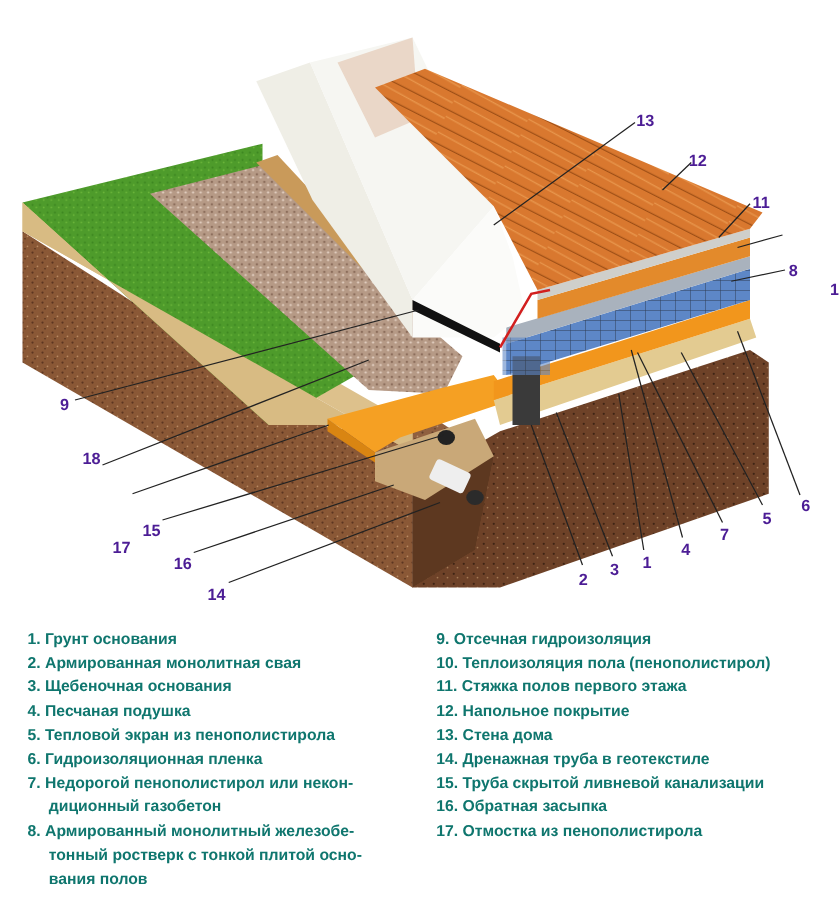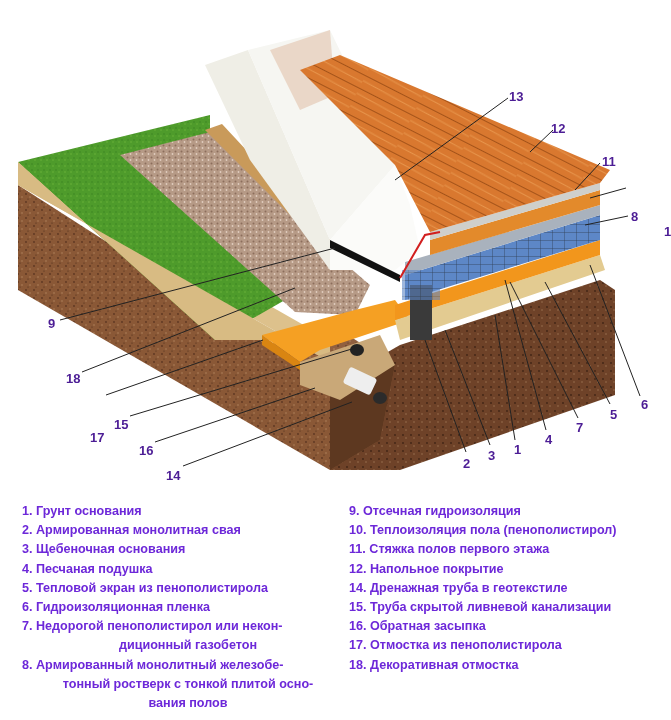--- a/index.html
+++ b/index.html
@@ -1,23 +1,23 @@
 <!DOCTYPE html>
 <html><head>
   <meta charset="utf-8">
   <style>
     html, body { margin: 0; padding: 0; background: #ffffff; }
     body { width: 671px; height: 720px; position: relative; overflow: hidden; font-family: "Liberation Sans", sans-serif; }
     #illustration { position: absolute; left: 0; top: 0; width: 671px; height: 495px; }
     .callout { position: absolute; font-family: "Liberation Sans", sans-serif; font-weight: bold; font-size: 13px; color: #4c1d95; line-height: 14px; }
-    .legend { position: absolute; top: 502px; font-family: "Liberation Sans", sans-serif; font-weight: bold; font-size: 12.6px; color: #6d28d9; line-height: 19.2px; }
+    .legend { position: absolute; top: 502px; font-family: "Liberation Sans", sans-serif; font-weight: bold; font-size: 12.6px; color: #0f766e; line-height: 19.2px; }
     .legend-left { left: 22px; width: 315px; }
     .legend-right { left: 349px; width: 320px; }
     .legend-item { white-space: nowrap; }
-    .legend-item .cont { display: block; padding-left: 17px; text-align: center; }
+    .legend-item .cont { display: block; padding-left: 17px; }
     .legend-num { display: inline; }
   </style>
 </head>
 <body>
 
 <svg id="illustration" viewBox="0 0 671 495" xmlns="http://www.w3.org/2000/svg">
   <defs>
     <pattern id="soilPat" width="8" height="8" patternUnits="userSpaceOnUse">
       <rect width="8" height="8" fill="#8a5836"></rect>
       <circle cx="2" cy="2" r="0.9" fill="#5c3520"></circle>
@@ -129,36 +129,36 @@
 <div class="callout" style="left:631px;top:210px;">8</div>
 <div class="callout" style="left:48px;top:317px;">9</div>
 <div class="callout" style="left:664px;top:181px;margin-top:44px;">10</div>
 <div class="callout" style="left:602px;top:155px;">11</div>
 <div class="callout" style="left:551px;top:122px;">12</div>
 <div class="callout" style="left:509px;top:90px;">13</div>
 <div class="callout" style="left:166px;top:469px;">14</div>
 <div class="callout" style="left:114px;top:418px;">15</div>
 <div class="callout" style="left:139px;top:444px;">16</div>
 <div class="callout" style="left:90px;top:415px;margin-top:16px;">17</div>
-<div class="callout" style="left:66px;top:372px;">18</div>
+<div class="callout" style="left:66px;top:360px;">18</div>
 
 <div class="legend legend-left">
   <div class="legend-item"><span class="legend-num">1.</span> <span>Грунт основания</span></div>
   <div class="legend-item"><span class="legend-num">2.</span> <span>Армированная монолитная свая</span></div>
   <div class="legend-item"><span class="legend-num">3.</span> <span>Щебеночная основания</span></div>
   <div class="legend-item"><span class="legend-num">4.</span> <span>Песчаная подушка</span></div>
   <div class="legend-item"><span class="legend-num">5.</span> <span>Тепловой экран из пенополистирола</span></div>
   <div class="legend-item"><span class="legend-num">6.</span> <span>Гидроизоляционная пленка</span></div>
   <div class="legend-item"><span class="legend-num">7.</span> <span>Недорогой пенополистирол или некон-</span><span class="cont">диционный газобетон</span></div>
   <div class="legend-item"><span class="legend-num">8.</span> <span>Армированный монолитный железобе-</span><span class="cont">тонный ростверк с тонкой плитой осно-</span><span class="cont">вания полов</span></div>
 </div>
 
 <div class="legend legend-right">
   <div class="legend-item"><span class="legend-num">9.</span> <span>Отсечная гидроизоляция</span></div>
   <div class="legend-item"><span class="legend-num">10.</span> <span>Теплоизоляция пола (пенополистирол)</span></div>
   <div class="legend-item"><span class="legend-num">11.</span> <span>Стяжка полов первого этажа</span></div>
   <div class="legend-item"><span class="legend-num">12.</span> <span>Напольное покрытие</span></div>
+  <div class="legend-item"><span class="legend-num">13.</span> <span>Стена дома</span></div>
   <div class="legend-item"><span class="legend-num">14.</span> <span>Дренажная труба в геотекстиле</span></div>
   <div class="legend-item"><span class="legend-num">15.</span> <span>Труба скрытой ливневой канализации</span></div>
   <div class="legend-item"><span class="legend-num">16.</span> <span>Обратная засыпка</span></div>
   <div class="legend-item"><span class="legend-num">17.</span> <span>Отмостка из пенополистирола</span></div>
-  <div class="legend-item"><span class="legend-num">18.</span> <span>Декоративная отмостка</span></div>
 </div>
 
 </body></html>

